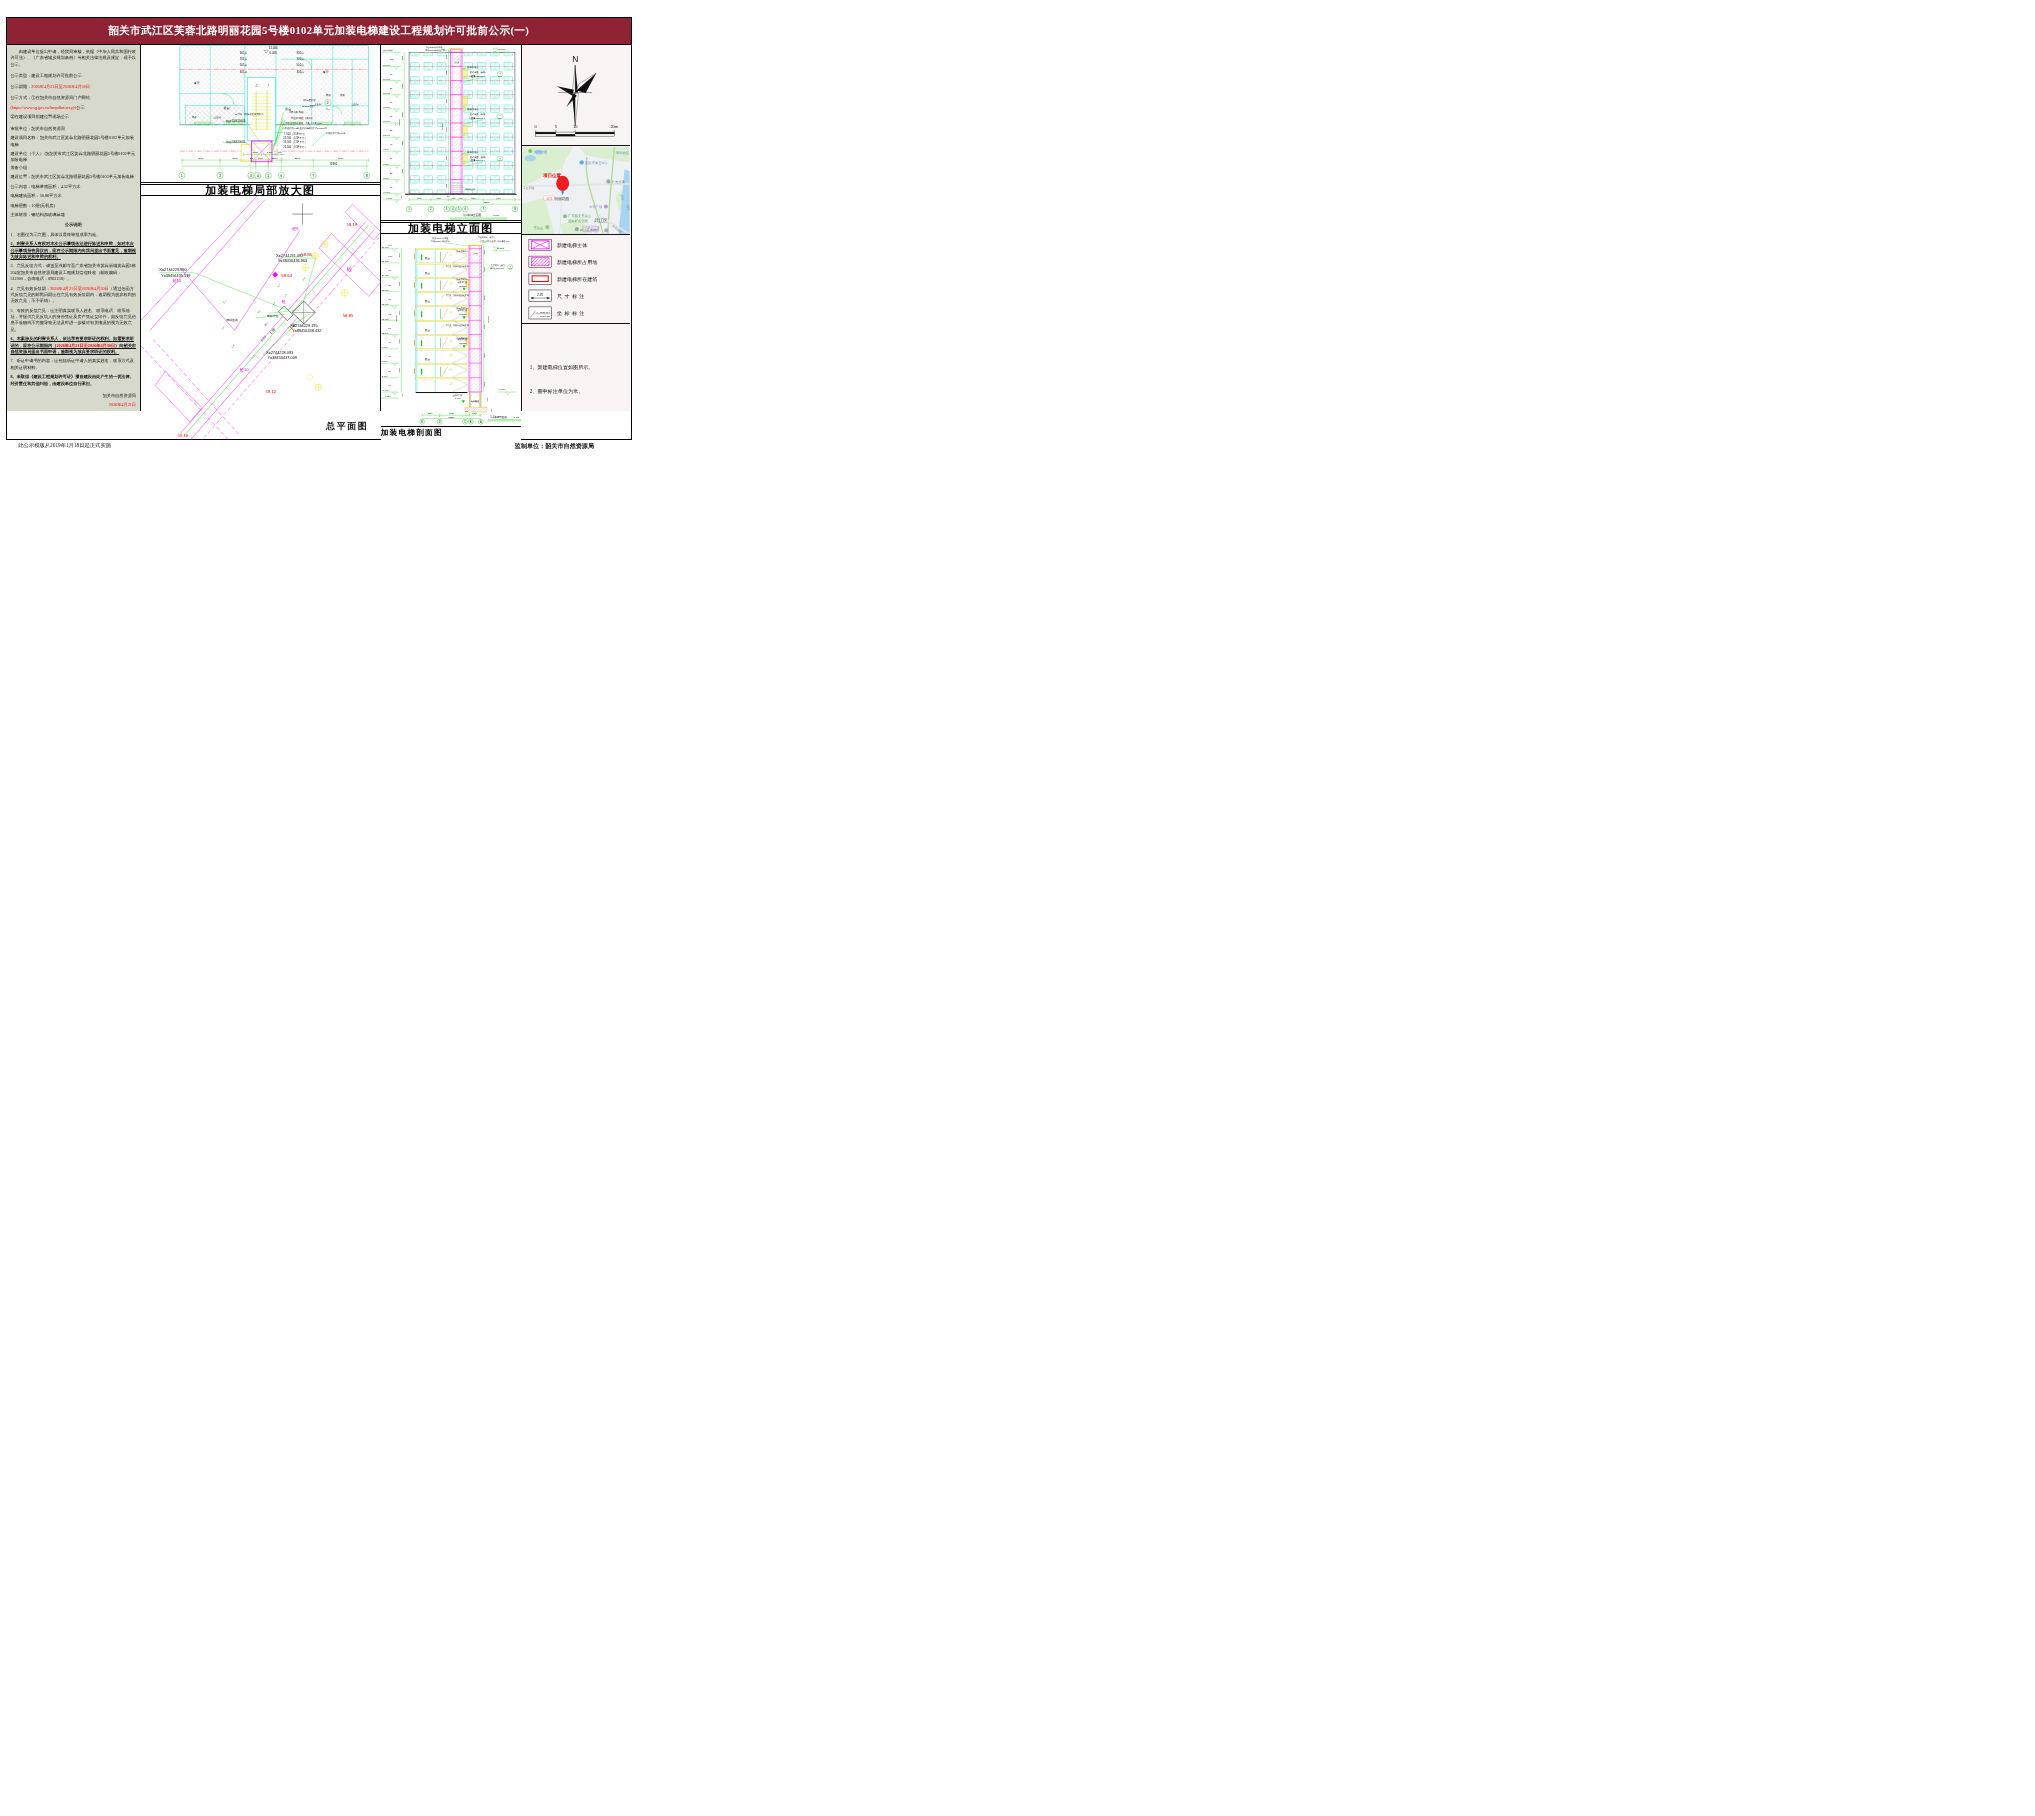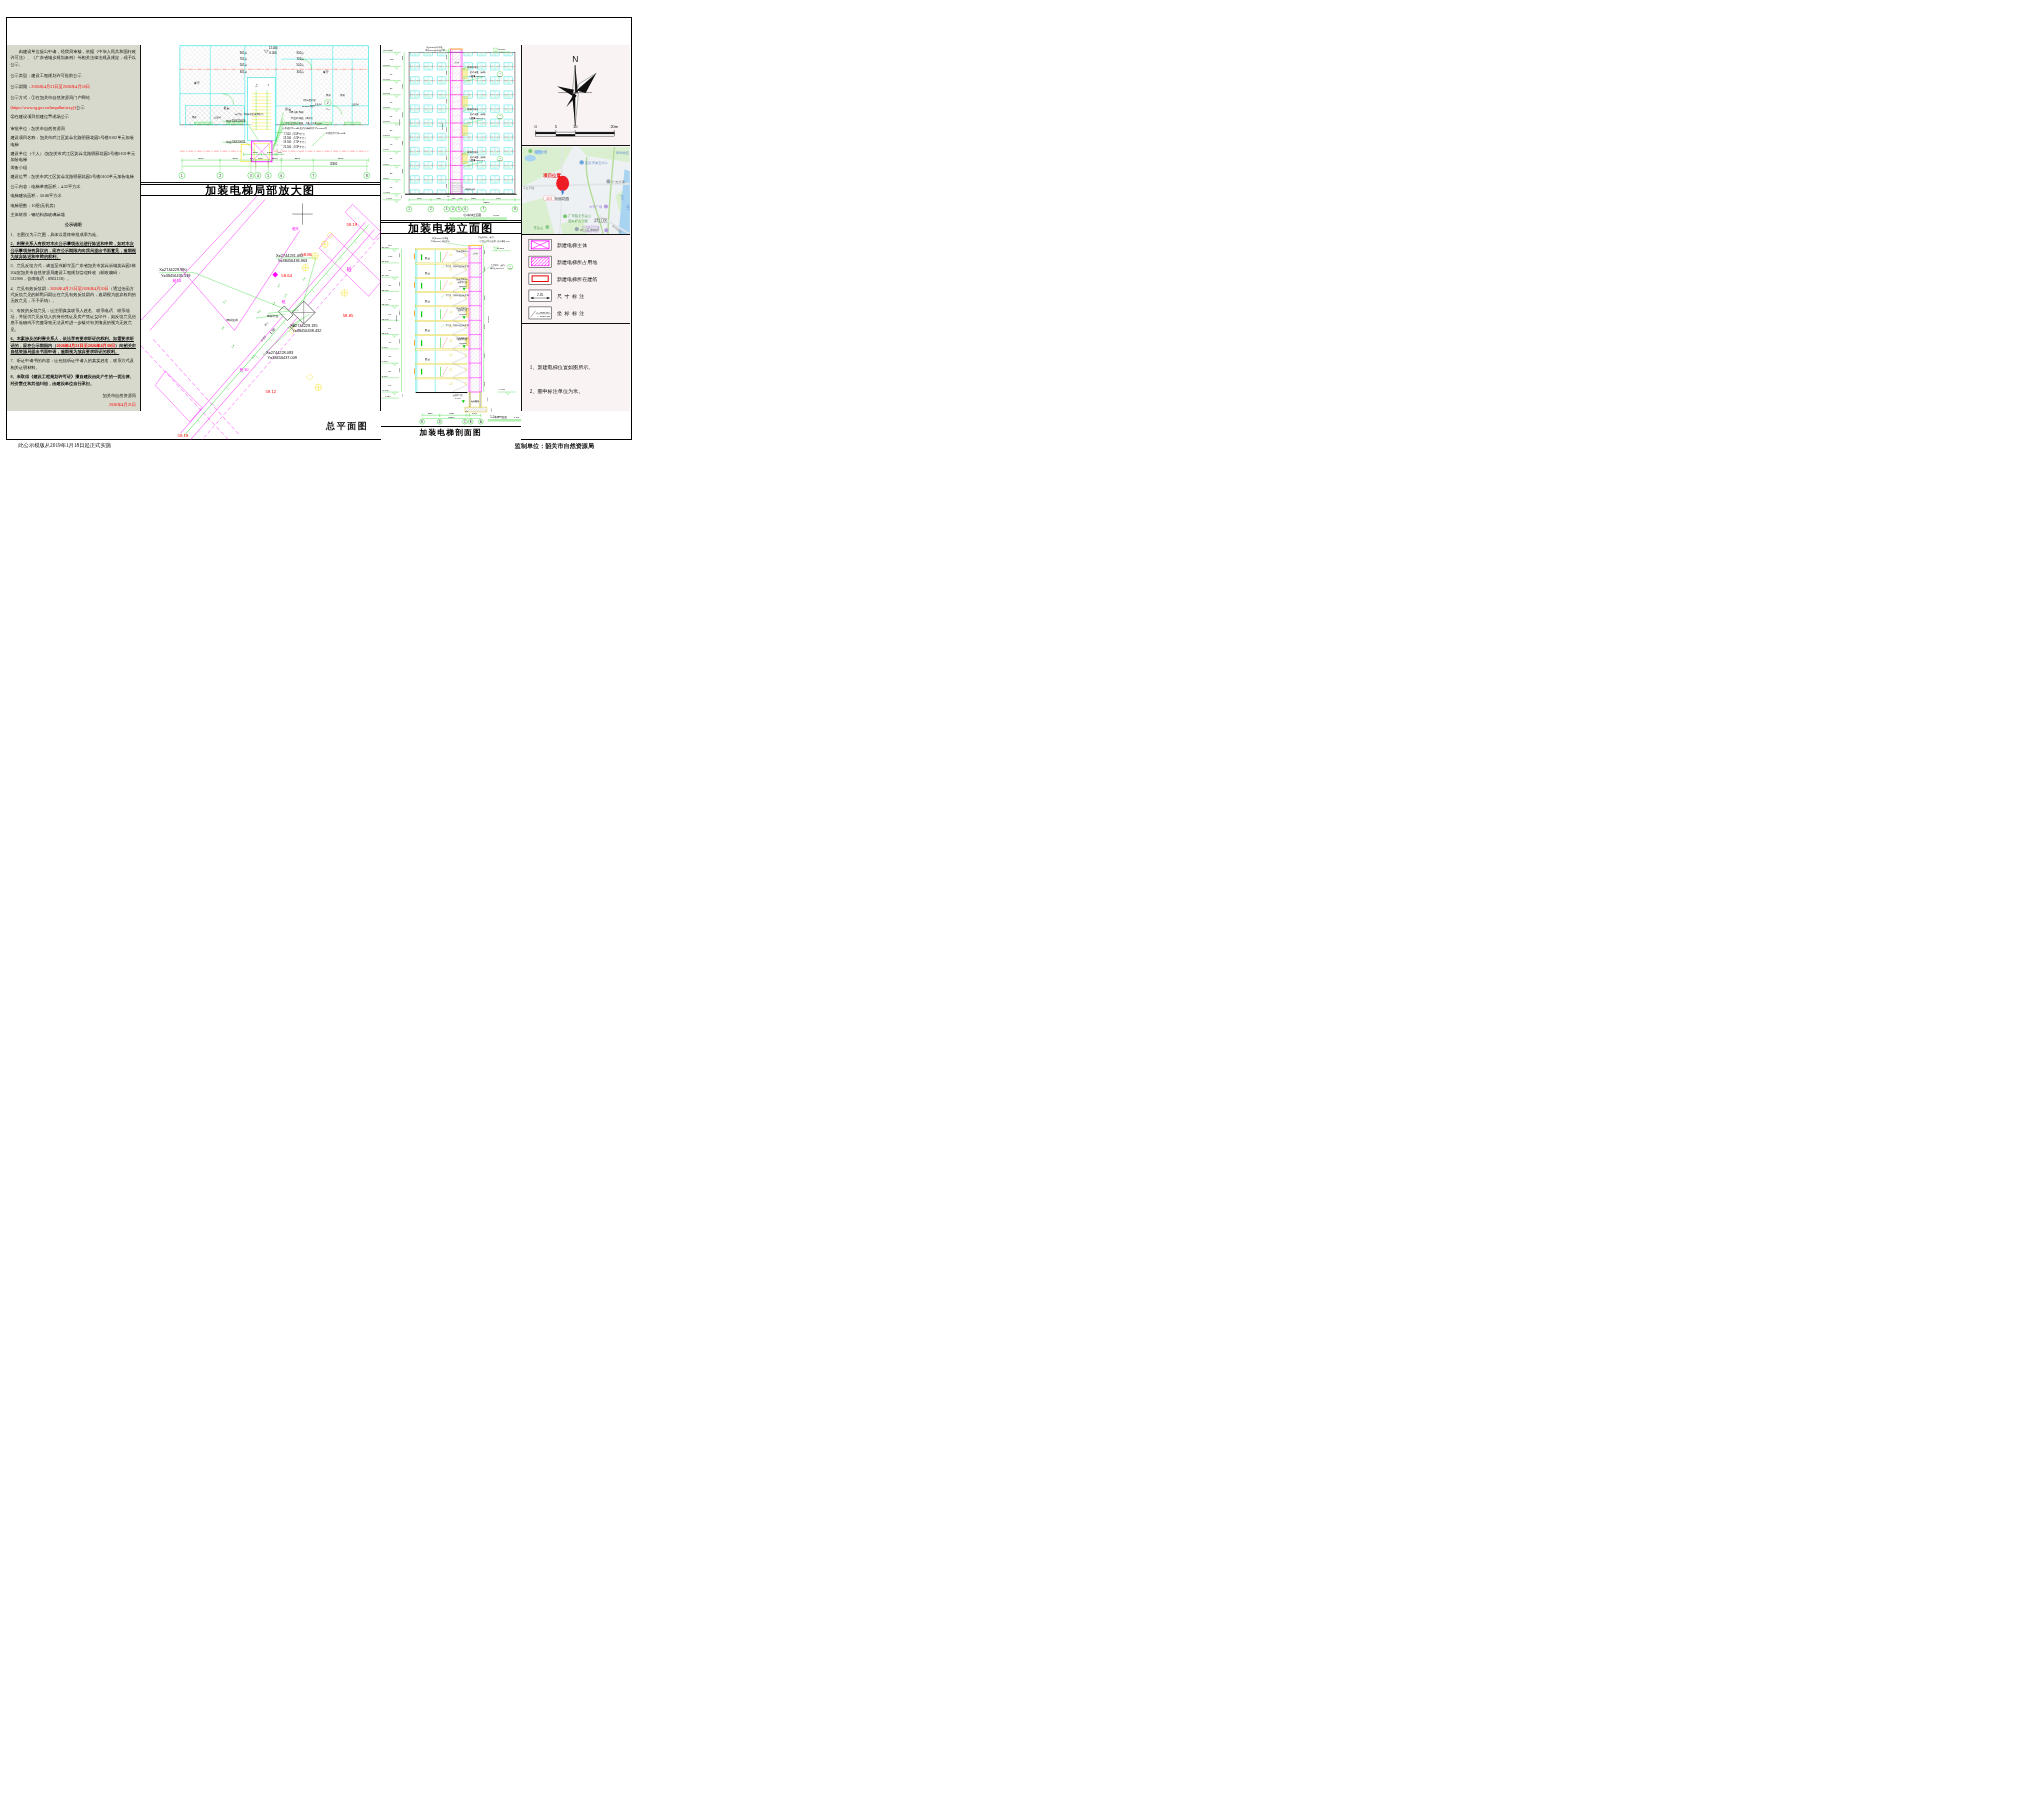--- a/index.html
+++ b/index.html
@@ -14,34 +14,37 @@
   .sub{margin-left:4.6em;}
   .red{color:#f00;}
   .b{font-weight:bold;}
   .u{text-decoration:underline;}
   .ctr{text-align:center;font-weight:bold;margin:4.1px 0 3.3px 0;}
   .rt{text-align:right;margin-right:2.4px;}
   .midcol{position:absolute;left:134px;top:27px;width:240px;height:366px;border-right:0.8px solid #111;box-sizing:border-box;background:#fff;}
   .rcol{position:absolute;left:374px;top:27px;width:141px;height:366px;border-right:0.8px solid #111;box-sizing:border-box;background:#fff;}
   .fr{position:absolute;left:515px;top:27px;width:108px;height:366px;background:#faf3f3;box-sizing:border-box;}
   .tbar{width:100%;height:12.2px;border-top:0.8px solid #000;border-bottom:1.2px solid #000;box-sizing:border-box;display:flex;align-items:center;justify-content:center;background:#fff;font-family:"Liberation Serif",serif;font-size:11px;font-weight:bold;letter-spacing:1.2px;}
-  .tbar2{width:100%;height:13.4px;border-top:1.2px solid #000;box-sizing:border-box;display:flex;align-items:center;justify-content:center;background:#fff;font-family:"Liberation Serif",serif;font-size:7.7px;font-weight:bold;letter-spacing:1.2px;}
+  .tbar2{width:100%;height:13.4px;border-top:1.2px solid #000;box-sizing:border-box;display:flex;align-items:center;background:#fff;font-family:"Liberation Serif",serif;font-size:7.7px;font-weight:bold;letter-spacing:1.2px;}
   .seg{border-bottom:0.8px solid #111;box-sizing:border-box;}
   .notesPanel{padding:39px 0 0 8.1px;font-family:"Liberation Serif",serif;font-size:5.1px;color:#111;}
   .notesPanel p{margin:0 0 17px 0;}
   .footL{position:absolute;left:18.3px;top:442px;font-size:5.3px;font-family:"Liberation Serif",serif;color:#111;}
   .footR{position:absolute;right:48px;top:442px;font-size:6.1px;font-weight:bold;font-family:"Liberation Serif",serif;color:#111;}
   svg text{font-family:"Liberation Sans",sans-serif;}
 </style>
 </head>
 <body>
 
 <div class="page">
  <div class="frame">
 
+  <div class="hdr">
+    <span>韶关市武江区芙蓉北路明丽花园5号楼0102单元加装电梯建设工程规划许可批前公示(一)</span>
+  </div>
 
   <div class="lp">
     <p class="ind sp">由建设单位提出申请，经我局审核，依据《中华人民共和国行政许可法》、《广东省城乡规划条例》等相关法律法规及规定，现予以公示。</p>
     <p class="sp">公示类型：建设工程规划许可批前公示</p>
     <p class="sp"><span>公示期限：</span><span class="red">2026年4月21日至2026年4月30日</span></p>
     <p>公示方式：①在韶关市自然资源局门户网站</p>
     <p class="sub"><span class="red">(https://www.sg.gov.cn/bmpdlm/zrzyj/)</span><span>公示</span></p>
     <p class="sub sp">②在建设项目拟建位置现场公示</p>
     <p>审批单位：韶关市自然资源局</p>
     <p>建设项目名称：韶关市武江区芙蓉北路明丽花园5号楼0102单元加装电梯</p>

